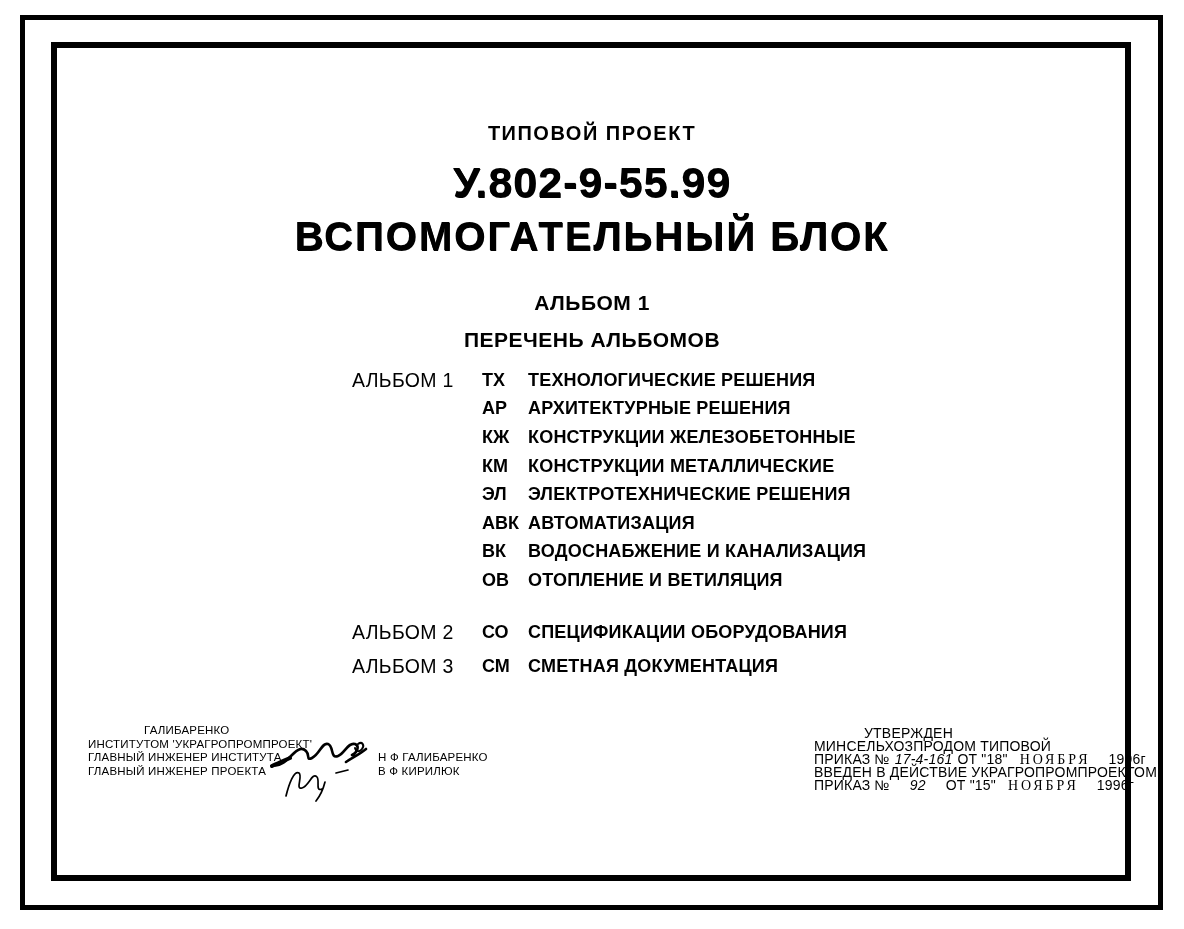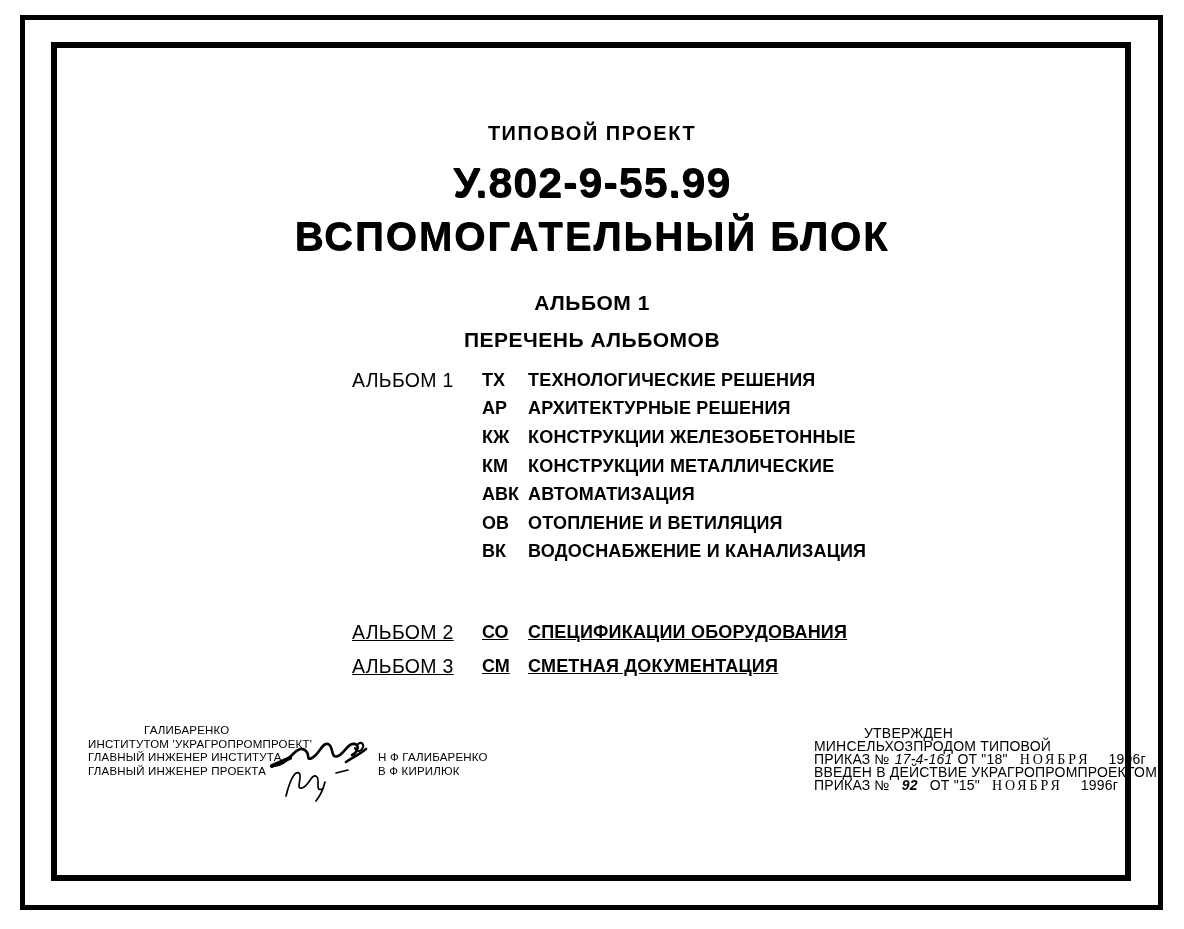--- a/index.html
+++ b/index.html
@@ -22,33 +22,33 @@
     text-shadow:0.6px 0.6px 0 #000;}
   #project-title{top:214px;font-size:40px;font-weight:bold;letter-spacing:2px;
     text-shadow:0.6px 0.6px 0 #000;}
   #album-heading{top:291px;font-size:21px;font-weight:bold;letter-spacing:0.5px;}
   #list-heading{top:328px;font-size:21px;font-weight:bold;letter-spacing:0.5px;}
 
   .albums-table{position:absolute;left:352px;}
   #main-albums-table{top:366px;}
   #extra-albums-table{top:615px;}
   .trow{display:flex;align-items:center;height:28.6px;white-space:nowrap;}
-  #extra-albums-table .trow{height:34px;text-decoration:underline;}
+  #extra-albums-table .trow{height:34px;}
   .album-cell{width:130px;font-size:19.5px;font-weight:normal;letter-spacing:0.3px;}
   .code-cell{width:46px;font-size:18px;font-weight:bold;}
   .title-cell{font-size:18px;font-weight:bold;letter-spacing:0.2px;}
 
   .small-block{position:absolute;font-size:11.5px;line-height:13.7px;white-space:nowrap;letter-spacing:0.2px;}
   #developed-block{left:88px;top:724px;}
   #developed-block .indent{margin-left:56px;}
   #signer-names{left:378px;top:751px;}
   #approved-block{left:814px;top:727px;font-size:14px;line-height:13px;}
   #approved-block .indent{margin-left:50px;}
   .order-number{margin:0 5px;font-style:italic;}
-  .order-number-wide{margin:0 12px;font-weight:bold;}
+  .order-number-wide{margin:0 20px;}
   .order-month{margin-left:12px;letter-spacing:3px;font-family:Liberation Serif, serif;}
   .order-year{margin-left:18px;}
 
   .sig{position:absolute;}
   #institute-engineer-signature{left:270px;top:736px;}
   #project-engineer-signature{left:278px;top:764px;}
 </style>
 </head>
 <body>
 
@@ -78,32 +78,37 @@
       <span class="code-cell">КЖ</span>
       <span class="title-cell">КОНСТРУКЦИИ ЖЕЛЕЗОБЕТОННЫЕ</span>
     </div>
     <div class="trow">
       <span class="album-cell"></span>
       <span class="code-cell">КМ</span>
       <span class="title-cell">КОНСТРУКЦИИ МЕТАЛЛИЧЕСКИЕ</span>
     </div>
     <div class="trow">
       <span class="album-cell"></span>
+      <span class="code-cell">ЭЛ</span>
+      <span class="title-cell">ЭЛЕКТРОТЕХНИЧЕСКИЕ РЕШЕНИЯ</span>
+    </div>
+    <div class="trow">
+      <span class="album-cell"></span>
       <span class="code-cell">АВК</span>
       <span class="title-cell">АВТОМАТИЗАЦИЯ</span>
     </div>
     <div class="trow">
       <span class="album-cell"></span>
-      <span class="code-cell">ОВ</span>
-      <span class="title-cell">ОТОПЛЕНИЕ И ВЕТИЛЯЦИЯ</span>
+      <span class="code-cell">ВК</span>
+      <span class="title-cell">ВОДОСНАБЖЕНИЕ И КАНАЛИЗАЦИЯ</span>
     </div>
     <div class="trow">
       <span class="album-cell"></span>
-      <span class="code-cell">ВК</span>
-      <span class="title-cell">ВОДОСНАБЖЕНИЕ И КАНАЛИЗАЦИЯ</span>
+      <span class="code-cell">ОВ</span>
+      <span class="title-cell">ОТОПЛЕНИЕ И ВЕТИЛЯЦИЯ</span>
     </div>
   </div>
 
   <div id="extra-albums-table" class="albums-table">
     <div class="trow">
       <span class="album-cell">АЛЬБОМ 2</span>
       <span class="code-cell">СО</span>
       <span class="title-cell">СПЕЦИФИКАЦИИ ОБОРУДОВАНИЯ</span>
     </div>
     <div class="trow">

